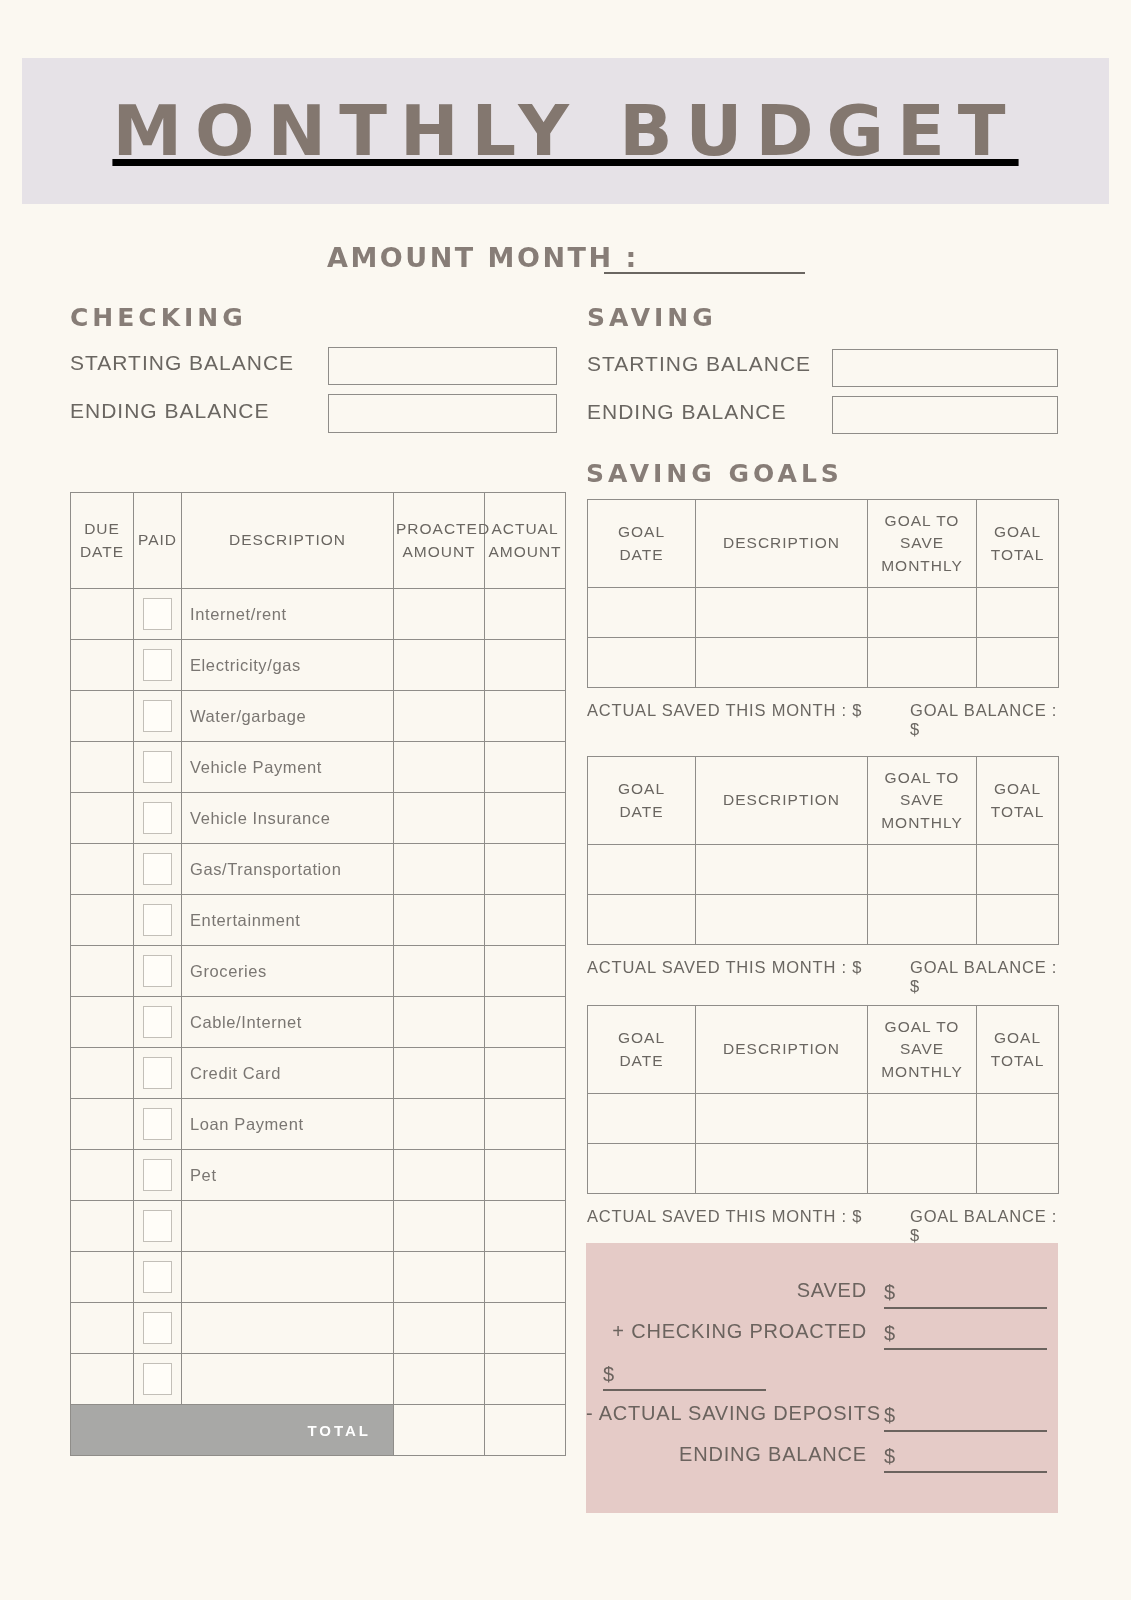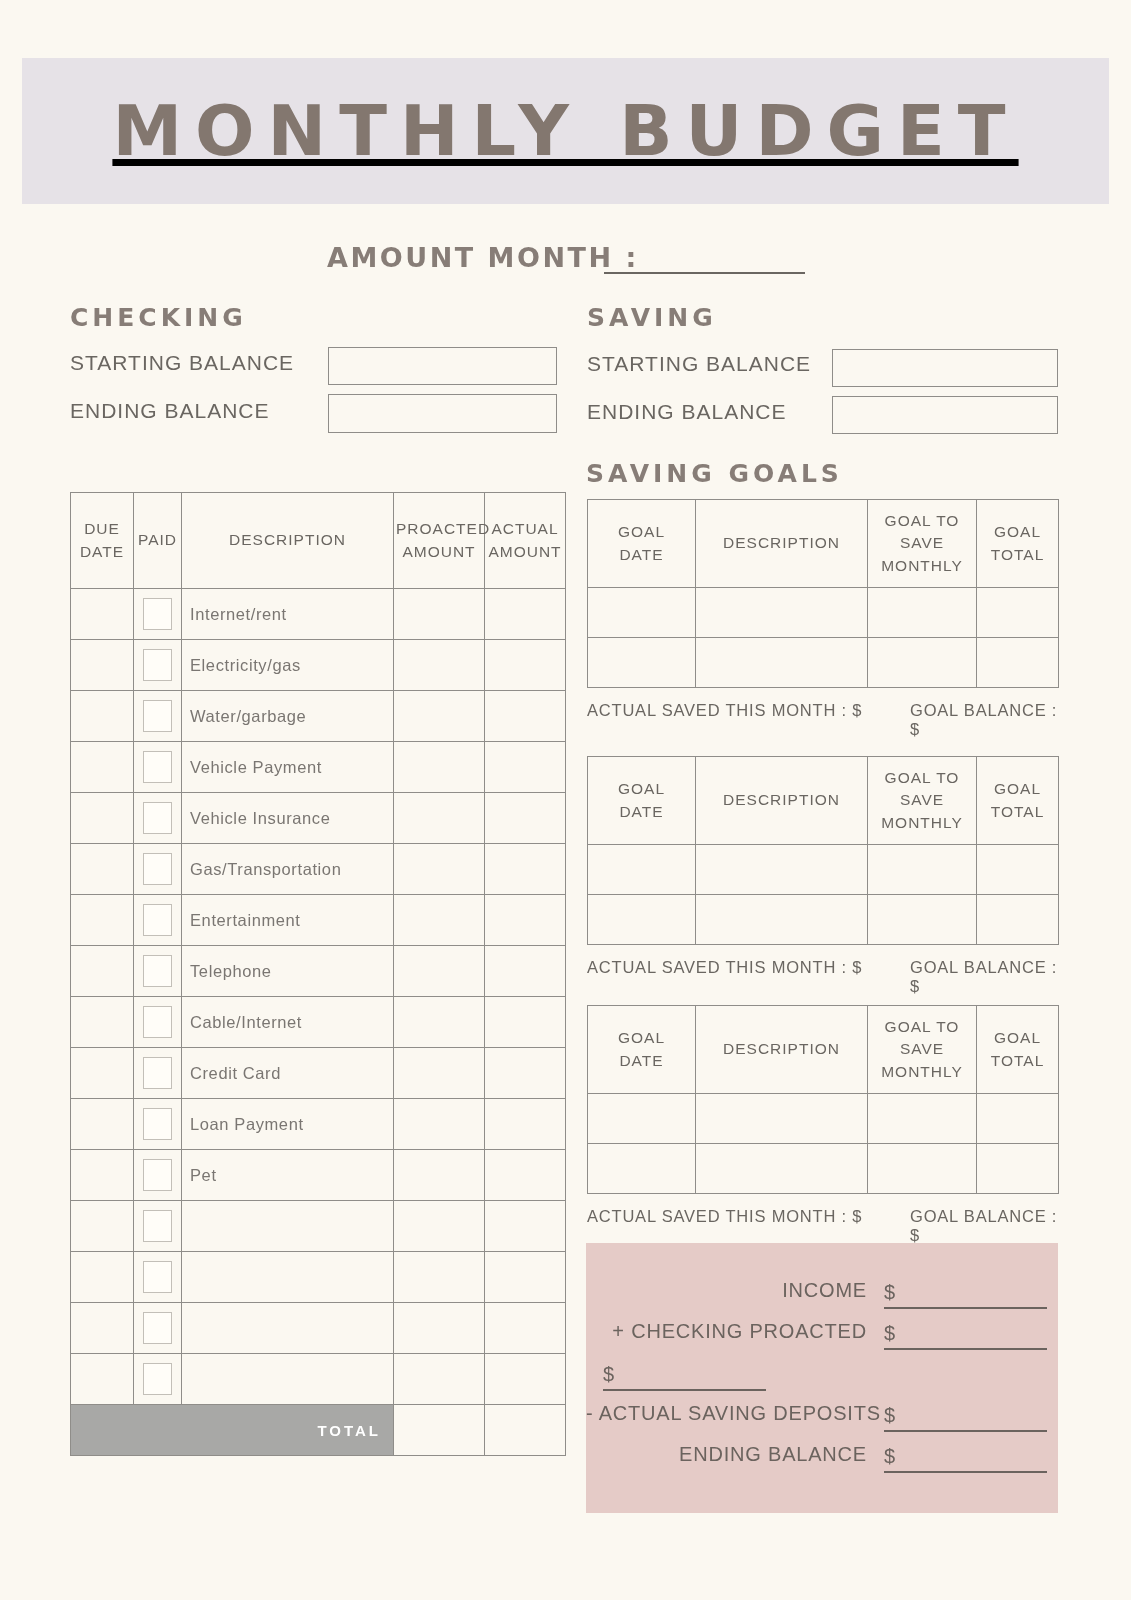--- a/index.html
+++ b/index.html
@@ -35,21 +35,21 @@
   
   .bills{position:absolute;left:70px;top:492px;width:495px;border-collapse:collapse;table-layout:fixed;}
   .bills th,.bills td{border:1px solid var(--table-border,#8f8d89);box-sizing:border-box;}
   .bills thead th{height:96px;font-weight:400;font-size:15.5px;letter-spacing:1px;color:var(--label-text,#6a6661);
                   text-align:center;line-height:1.45;padding:0 2px;}
   .bills tbody td{height:51px;}
   .c-desc{padding-left:8px;font-size:16.5px;letter-spacing:.6px;color:var(--table-text,#7a7672);}
   .checkbox{width:27px;height:30px;border:1px solid var(--checkbox-border,#c3bfb8);background:#fffdf8;margin:0 auto;}
   .total-row td{height:53px;}
   .total-band{background:var(--total-band-bg,#a8a8a6);color:var(--total-band-text,#fff);text-align:right;
-              padding-right:12px;font-size:15px;letter-spacing:3px;font-weight:700;}
+              padding-right:22px;font-size:15px;letter-spacing:3px;font-weight:700;}
 
   
   .goal-block{position:absolute;left:587px;width:471px;}
   .gb1{top:499px;} .gb2{top:756px;} .gb3{top:1005px;}
   .goals{border-collapse:collapse;table-layout:fixed;width:471px;padding-left:47px;}
   .goals th,.goals td{border:1px solid var(--table-border,#8f8d89);box-sizing:border-box;}
   .goals thead th{height:88px;font-weight:400;font-size:15.5px;letter-spacing:1px;color:var(--label-text,#6a6661);
                   text-align:center;line-height:1.45;padding:0 12px;}
   .goals tbody td{height:50px;}
   .goal-footer{position:relative;margin-top:13px;height:22px;font-size:16.5px;letter-spacing:.8px;color:var(--label-text,#6a6661);}
@@ -169,21 +169,21 @@
           </td>
           <td class="c-desc">Entertainment</td>
           <td class="c-amt"></td>
           <td class="c-amt"></td>
         </tr>
         <tr>
           <td class="c-due"></td>
           <td class="c-paid">
             <div class="checkbox"></div>
           </td>
-          <td class="c-desc">Telephone</td>
+          <td class="c-desc">Groceries</td>
           <td class="c-amt"></td>
           <td class="c-amt"></td>
         </tr>
         <tr>
           <td class="c-due"></td>
           <td class="c-paid">
             <div class="checkbox"></div>
           </td>
           <td class="c-desc">Cable/Internet</td>
           <td class="c-amt"></td>
@@ -356,21 +356,21 @@
             <td></td>
           </tr>
         </tbody>
       </table>
       <div class="goal-footer"><span>ACTUAL SAVED THIS MONTH : $</span><span class="gb-balance">GOAL BALANCE : $</span></div>
     </div>
 
   <div class="summary">
     <div class="summary-rows">
         <div class="sum-row">
-          <span class="sum-label">INCOME</span>
+          <span class="sum-label">SAVED</span>
           <span class="sum-value">
             <span class="dollar">$</span>
           </span>
         </div>
         <div class="sum-row">
           <span class="sum-label">+ CHECKING PROACTED</span>
           <span class="sum-value">
             <span class="dollar">$</span>
           </span>
         </div>

